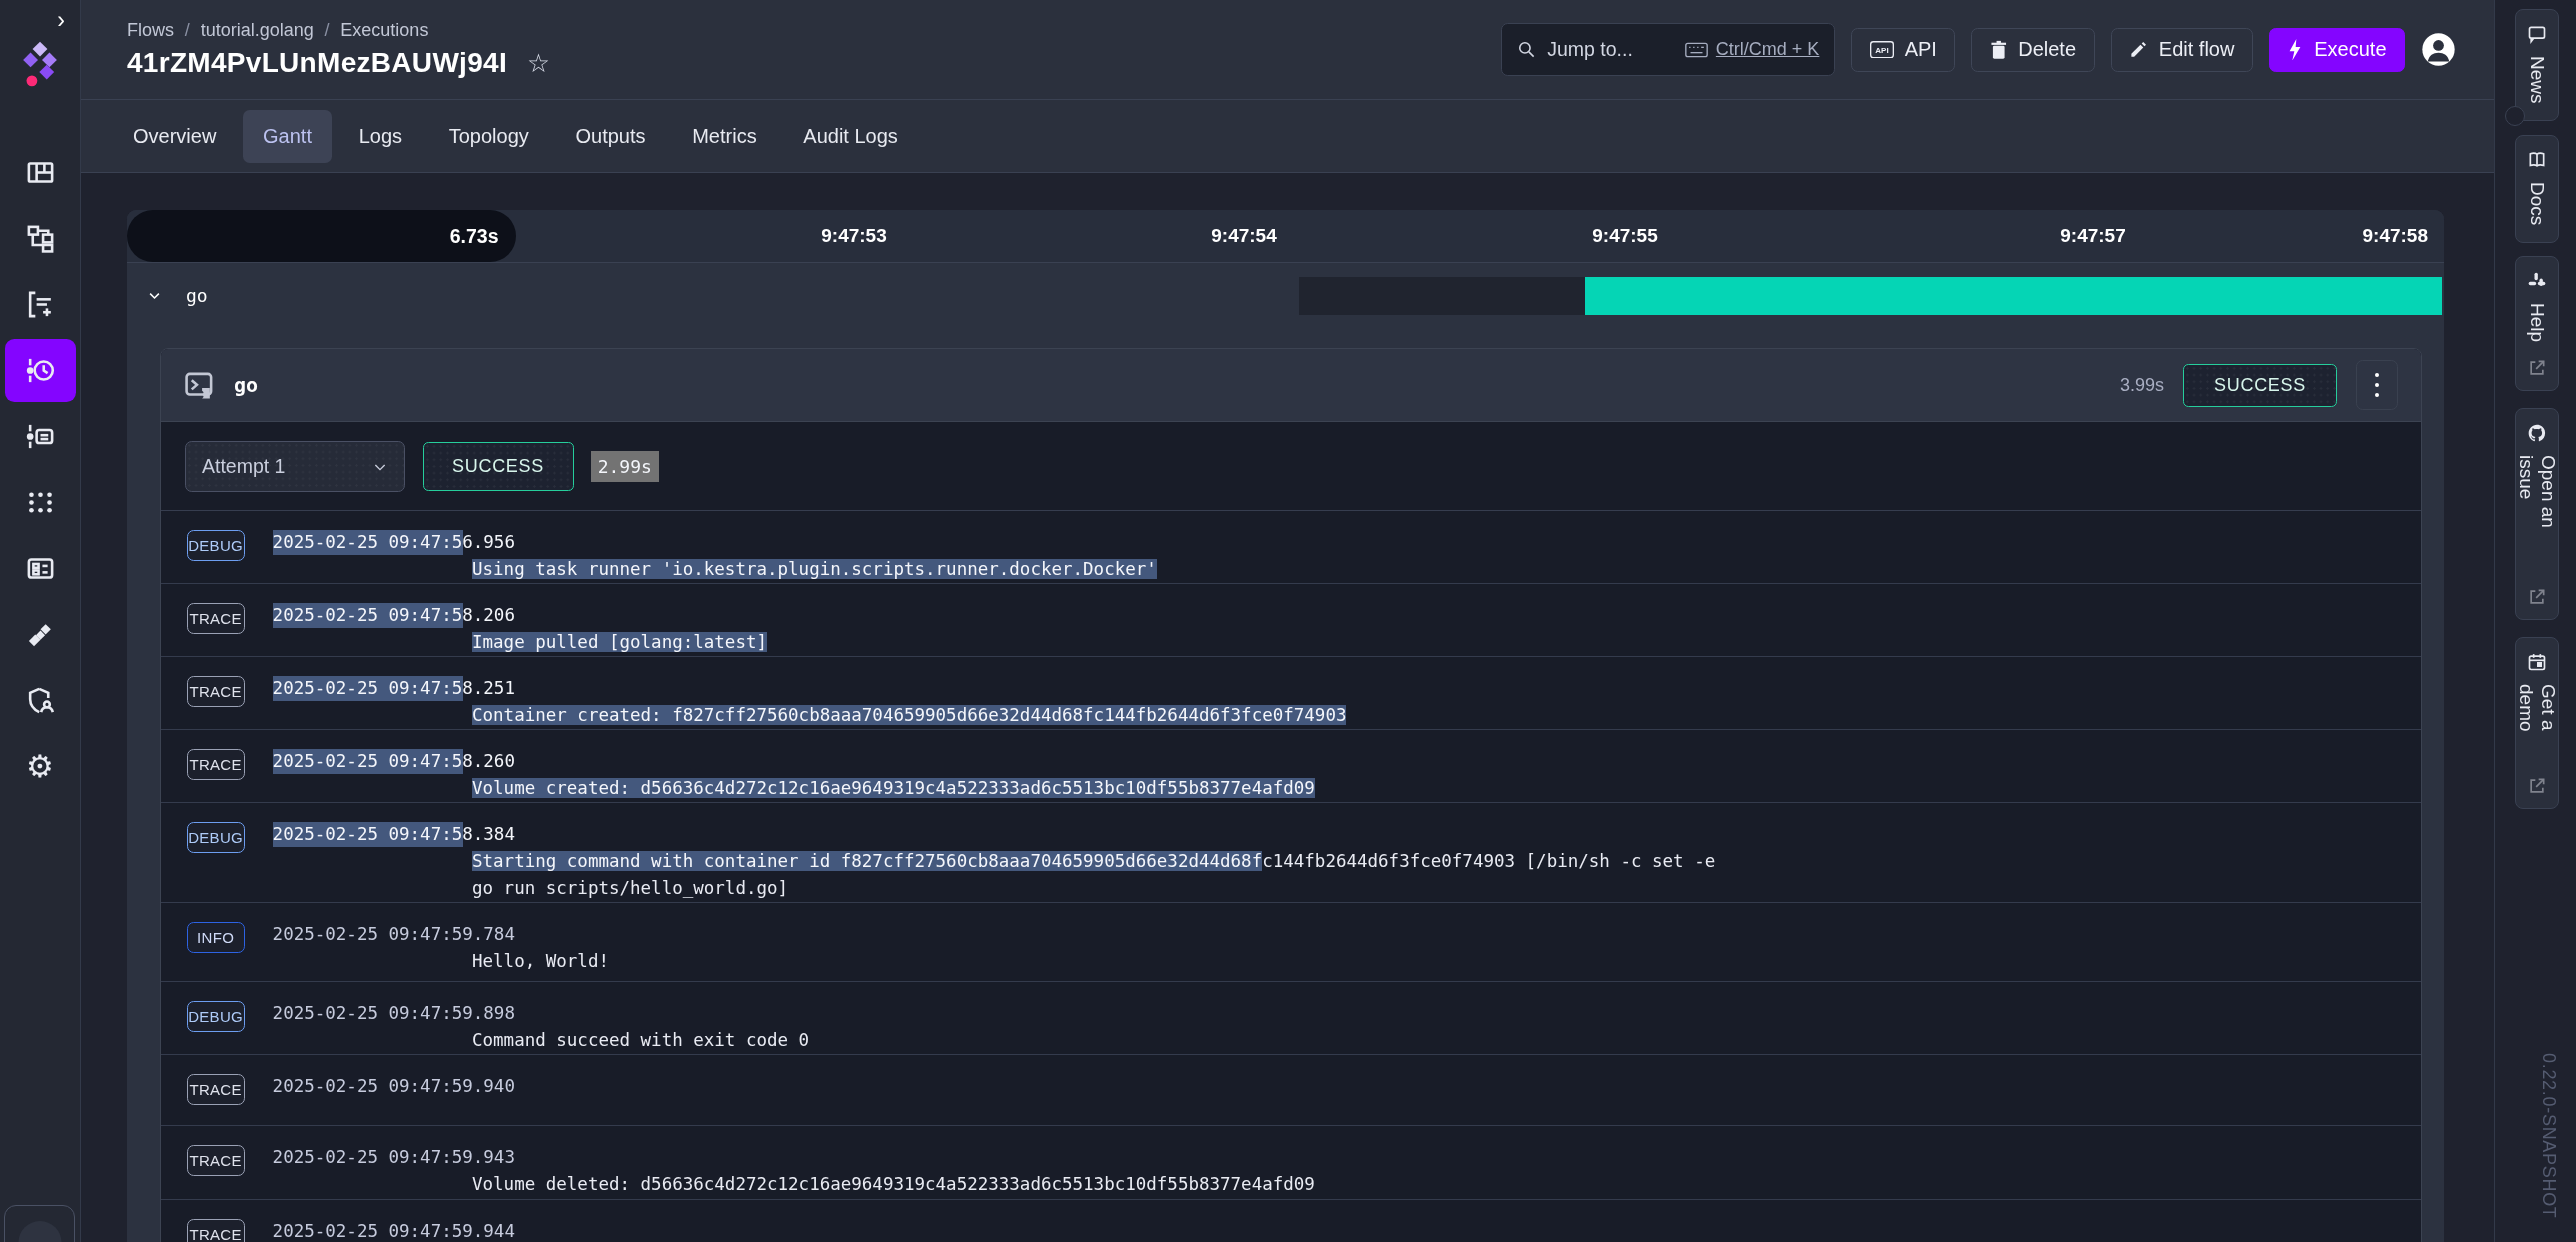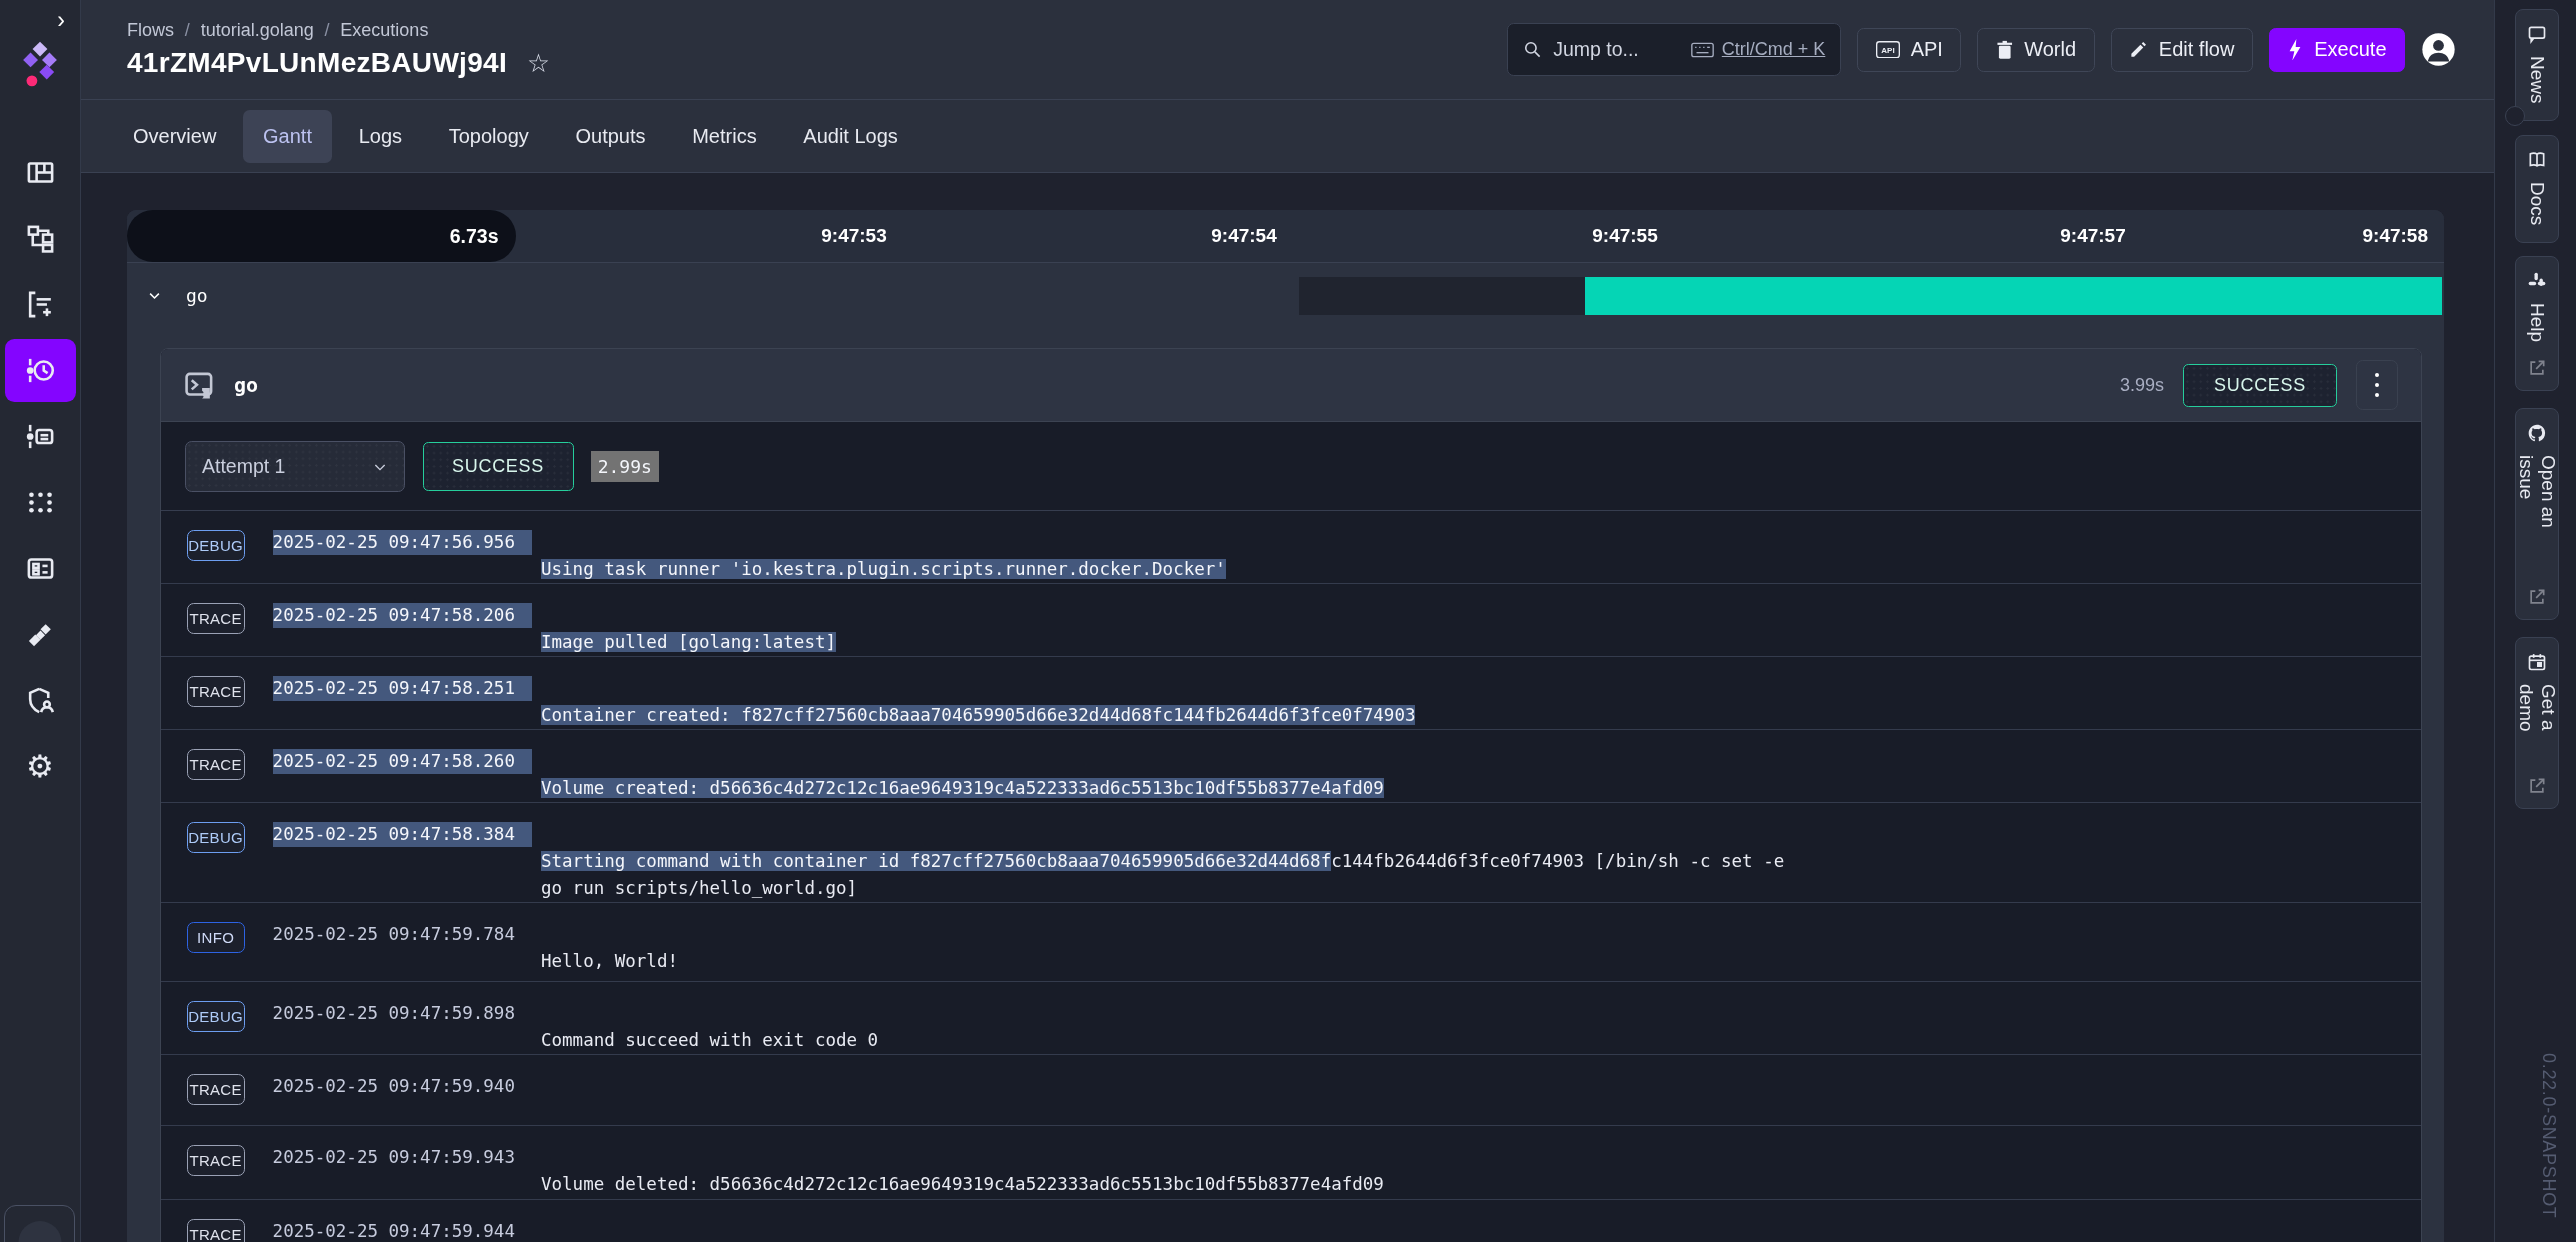--- a/index.html
+++ b/index.html
@@ -78,21 +78,21 @@
   .attempt-status { min-width:151px; height:49px; }
   .sel-chip { background:#737373; color:#f4f6fb; font-family:"DejaVu Sans Mono", monospace; font-size:18px; padding:5.4px 6.7px; }
 
   
   .log-row { display:flex; align-items:flex-start; padding:19px 27px 0 25.6px; border-bottom:0.7px solid #343b4d; min-height:71px; }
   .lvl-col { width:86px; flex-shrink:0; }
   .lvl { width:58px; height:31px; border:1.3px solid; border-radius:6.7px; font-size:15px; letter-spacing:0.3px; display:flex; align-items:center; justify-content:center; background:rgba(255,255,255,0.02); }
   .lvl.debug { border-color:#6d9ef1; color:#aecbf8; }
   .lvl.trace { border-color:#9aa1b5; color:#dfe2ec; }
   .lvl.info  { border-color:#2d63e4; color:#cfdaf7; }
-  .ts { width:259px; flex-shrink:0; margin-right:9.4px; font-family:"DejaVu Sans Mono", monospace; font-size:17.5px; color:#c6cbdd; line-height:1.45; white-space:nowrap; }
+  .ts { width:190px; flex-shrink:0; margin-right:9.4px; font-family:"DejaVu Sans Mono", monospace; font-size:17.5px; color:#c6cbdd; line-height:1.45; white-space:nowrap; }
   .msg { font-family:"DejaVu Sans Mono", monospace; font-size:17.5px; color:#e9ebf3; line-height:1.55;margin-top:26px; }
   .hl { background:#44587d; color:#f4f6fb; }
 
   
   .rail { width:82px; flex-shrink:0; background:#1f222e; border-left:0.7px solid #333a4a; position:relative; }
   .rail-tab { position:absolute; left:20px; width:44px; background:#2a2f3c; border:0.7px solid #3a4152; border-radius:8px; display:flex; flex-direction:column; align-items:center; padding:13.5px 0 12px; gap:12px; color:#e8eaf1; cursor:pointer; }
   .rail-tab svg { width:20px; height:20px; flex-shrink:0; }
   .vlabel { writing-mode:vertical-rl; font-size:19px; color:#e8eaf1; }
   .ext { margin-top:auto; opacity:0.45; }
   .notch { position:absolute; left:-10.8px; bottom:-5.4px; width:20px; height:20px; border-radius:50%; background:#1f222e; border:0.7px solid #3a4152; }
@@ -247,21 +247,21 @@
               <text x="18" y="18" text-anchor="middle" font-size="12" font-weight="bold" fill="#eceef5" font-family="inherit">API</text>
             </svg>
           <span>API</span>
         </button>
         <button class="btn">
           <svg width="17.5" height="20" viewBox="0 0 24 26" fill="#eceef5">
               <rect x="4" y="7" width="16" height="18" rx="2"></rect>
               <rect x="2" y="3" width="20" height="3"></rect>
               <rect x="9" y="0.5" width="6" height="3"></rect>
             </svg>
-          <span>World</span>
+          <span>Delete</span>
         </button>
         <button class="btn">
           <svg width="19" height="19" viewBox="0 0 24 24" fill="#eceef5">
               <path d="M3 17.5 L14.5 6 l3.5 3.5 L6.5 21 H3 z"></path>
               <path d="M16 4.5 l2-2 3.5 3.5 -2 2 z"></path>
             </svg>
           <span>Edit flow</span>
         </button>
         <button class="btn execute">
           <svg width="16" height="21.6" viewBox="0 0 20 32" fill="#fff">

